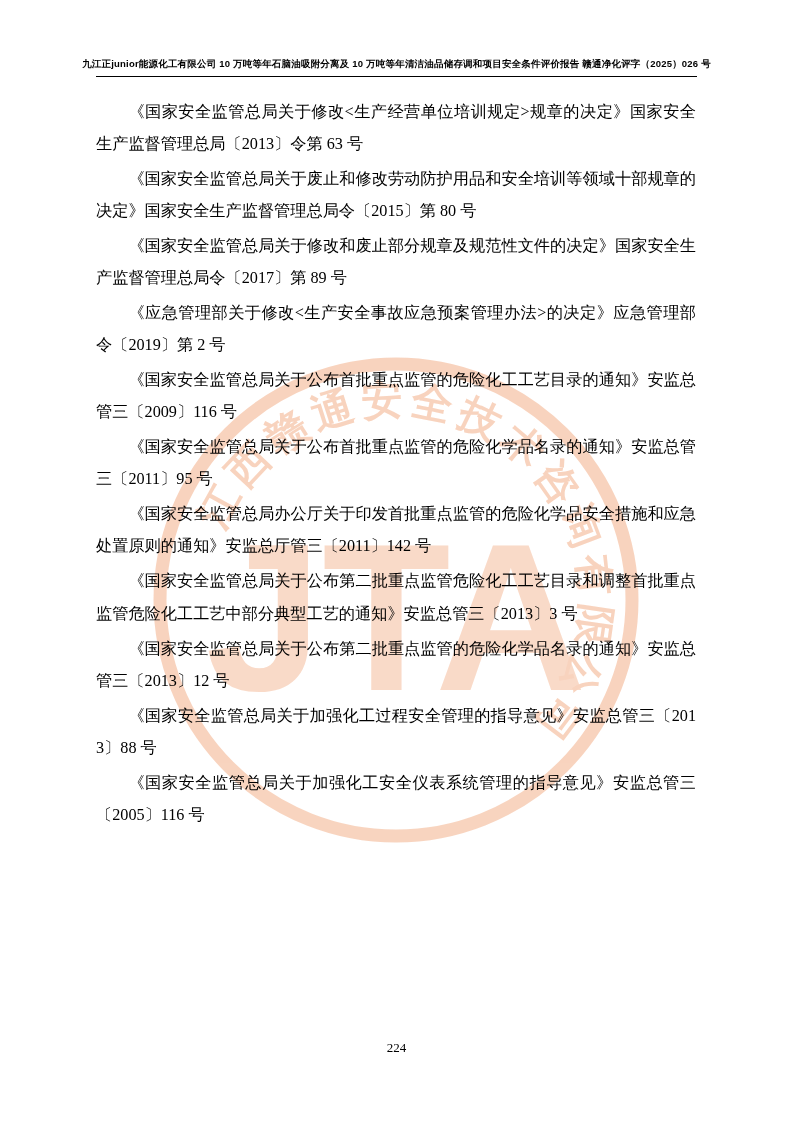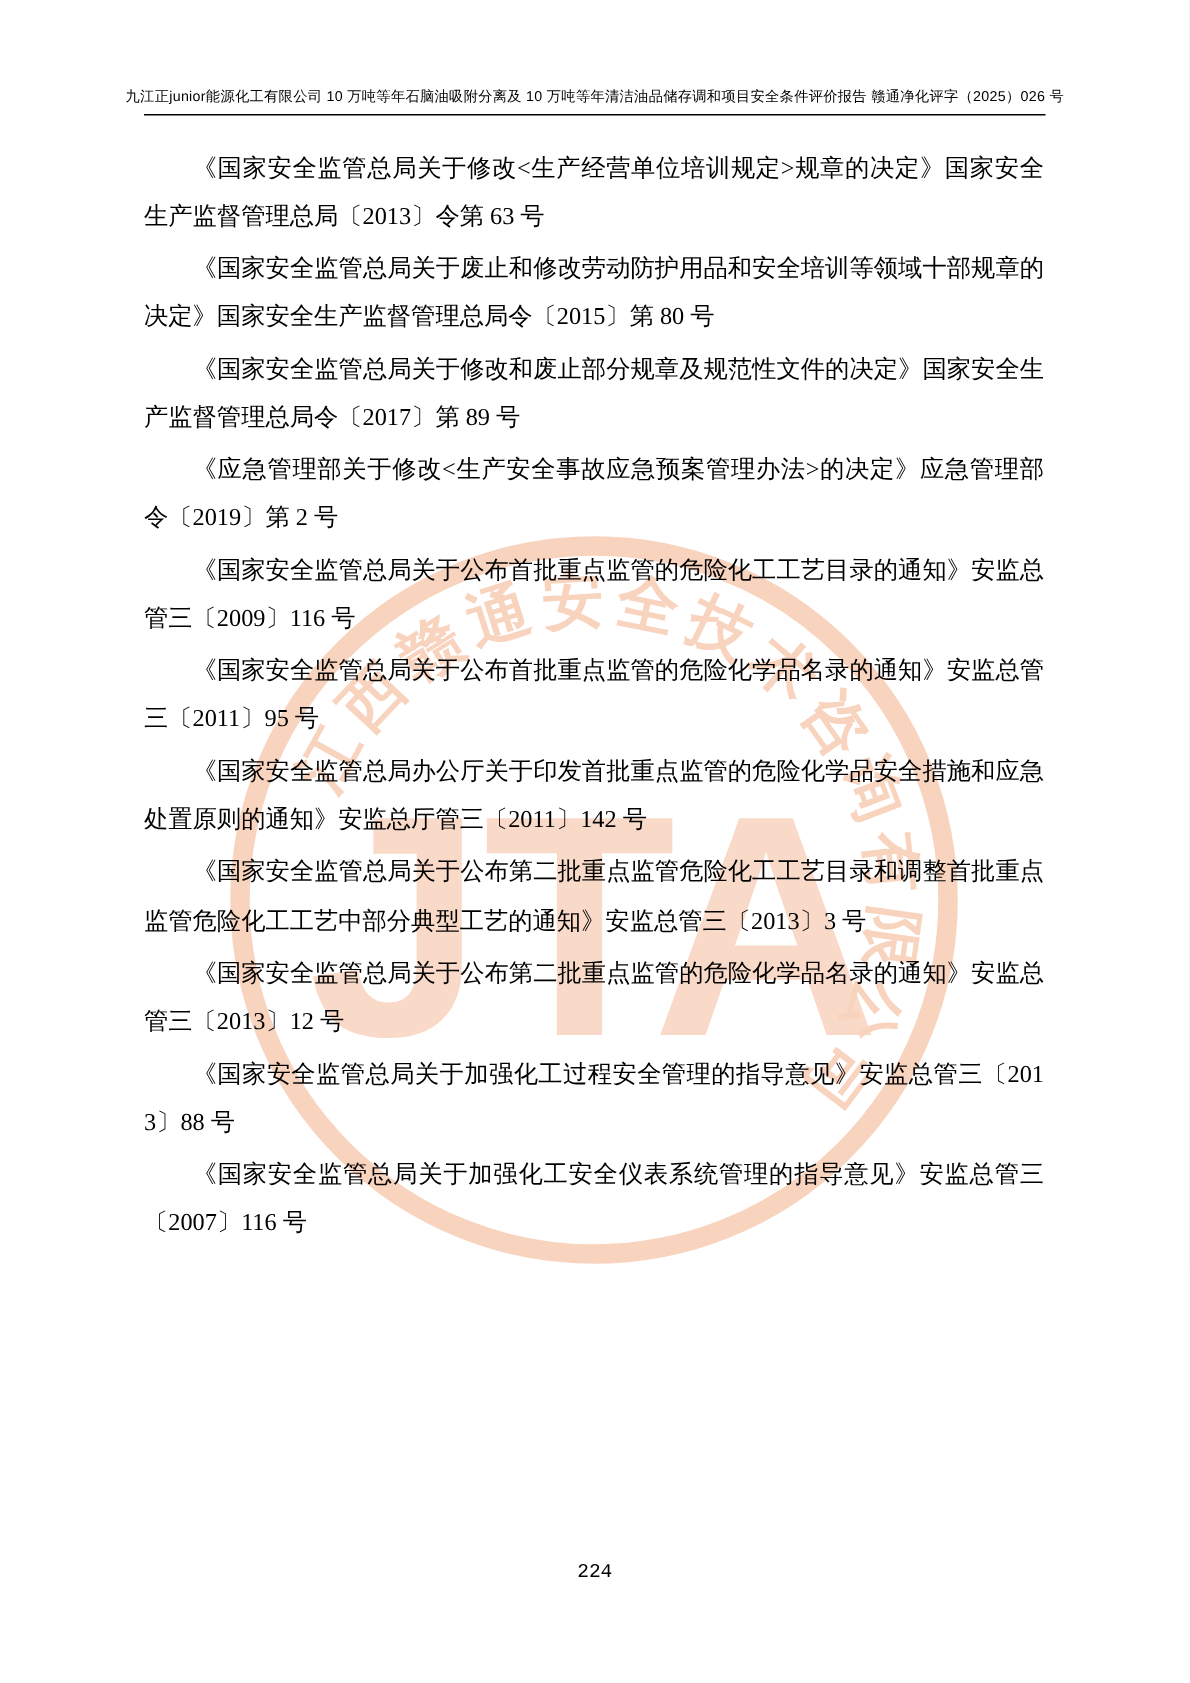--- a/index.html
+++ b/index.html
@@ -32,21 +32,21 @@
   
   .header {
     position: absolute;
     left: 0;
     right: 0;
     top: 58px;
     z-index: 2;
     text-align: center;
     font-family: "Liberation Sans", "DejaVu Sans", sans-serif;
     font-size: 9.5px;
-    font-weight: normal;
+    font-weight: bold;
     letter-spacing: 0.2px;
     color: #000;
     white-space: nowrap;
   }
   .header-rule {
     position: absolute;
     left: 96px;
     right: 96px;
     top: 76px;
     border-bottom: 1.2px solid #000;
@@ -72,21 +72,21 @@
   }
 
   
   .page-number {
     position: absolute;
     left: 0;
     right: 0;
     top: 1040px;
     text-align: center;
     font-size: 13px;
-    font-family: Liberation Mono, monospace;
+    font-family: Liberation Serif, serif;
     z-index: 2;
   }
 </style>
 </head>
 <body>
 
 <div class="page">
 
   <svg class="watermark" viewBox="0 0 793 1122">
     <g opacity="0.55">
@@ -106,17 +106,17 @@
     <p class="para">《国家安全监管总局关于修改&lt;生产经营单位培训规定&gt;规章的决定》国家安全生产监督管理总局〔2013〕令第 63 号</p>
     <p class="para">《国家安全监管总局关于废止和修改劳动防护用品和安全培训等领域十部规章的决定》国家安全生产监督管理总局令〔2015〕第 80 号</p>
     <p class="para">《国家安全监管总局关于修改和废止部分规章及规范性文件的决定》国家安全生产监督管理总局令〔2017〕第 89 号</p>
     <p class="para">《应急管理部关于修改&lt;生产安全事故应急预案管理办法&gt;的决定》应急管理部令〔2019〕第 2 号</p>
     <p class="para">《国家安全监管总局关于公布首批重点监管的危险化工工艺目录的通知》安监总管三〔2009〕116 号</p>
     <p class="para">《国家安全监管总局关于公布首批重点监管的危险化学品名录的通知》安监总管三〔2011〕95 号</p>
     <p class="para">《国家安全监管总局办公厅关于印发首批重点监管的危险化学品安全措施和应急处置原则的通知》安监总厅管三〔2011〕142 号</p>
     <p class="para">《国家安全监管总局关于公布第二批重点监管危险化工工艺目录和调整首批重点监管危险化工工艺中部分典型工艺的通知》安监总管三〔2013〕3 号</p>
     <p class="para">《国家安全监管总局关于公布第二批重点监管的危险化学品名录的通知》安监总管三〔2013〕12 号</p>
     <p class="para">《国家安全监管总局关于加强化工过程安全管理的指导意见》安监总管三〔2013〕88 号</p>
-    <p class="para">《国家安全监管总局关于加强化工安全仪表系统管理的指导意见》安监总管三〔2007〕116 号</p>
+    <p class="para">《国家安全监管总局关于加强化工安全仪表系统管理的指导意见》安监总管三〔2005〕116 号</p>
   </div>
 
   <div class="page-number">224</div>
 </div>
 
 </body></html>

